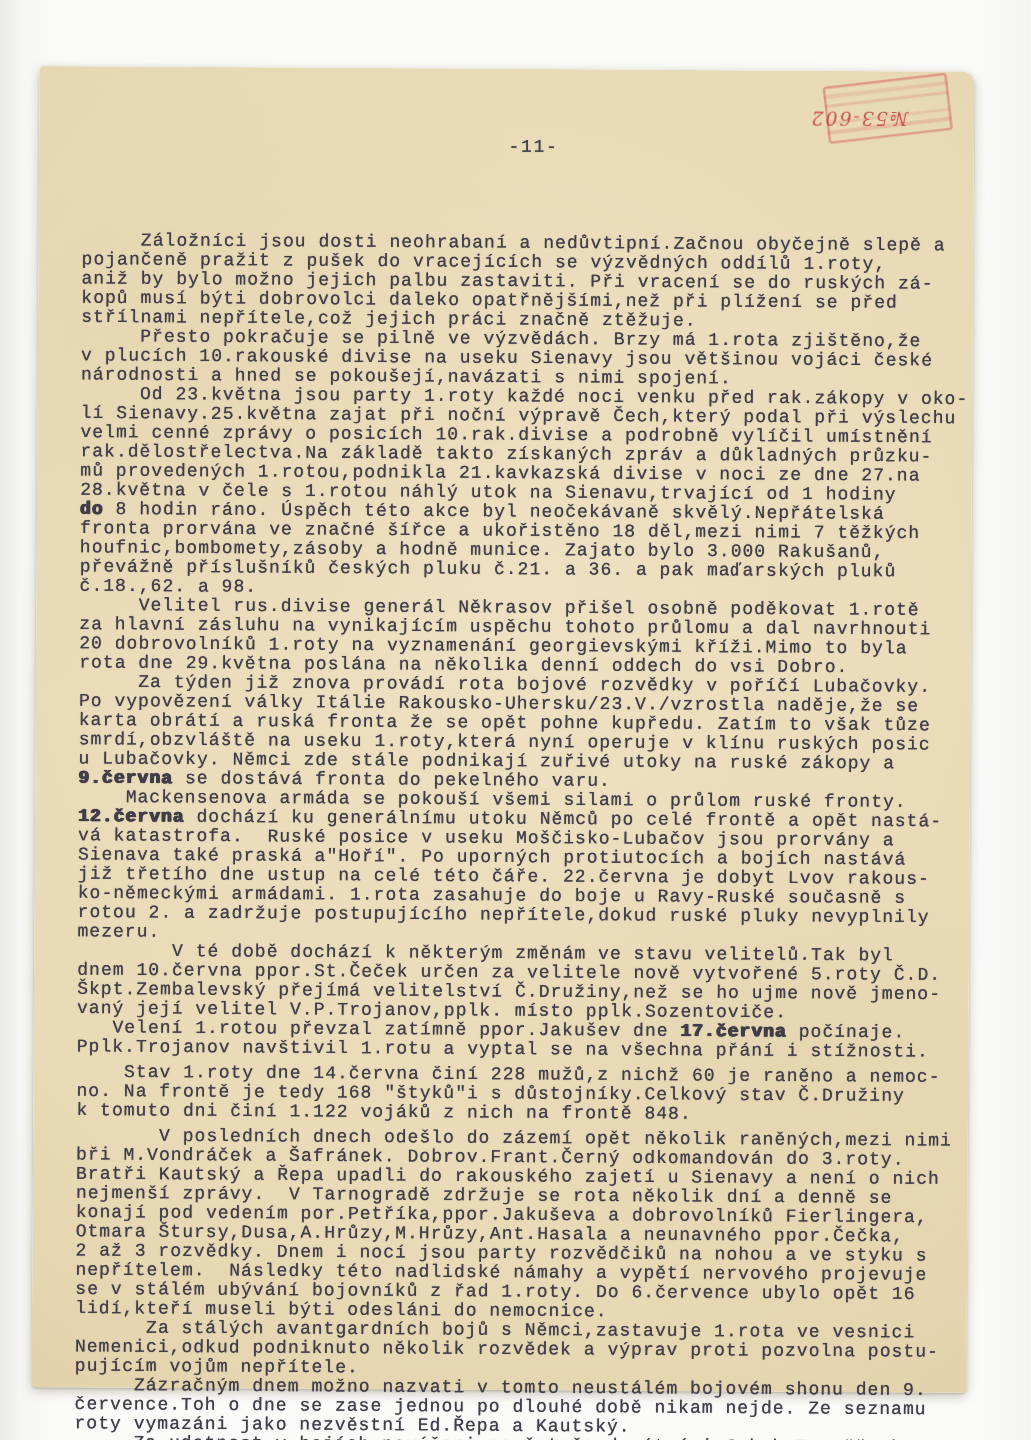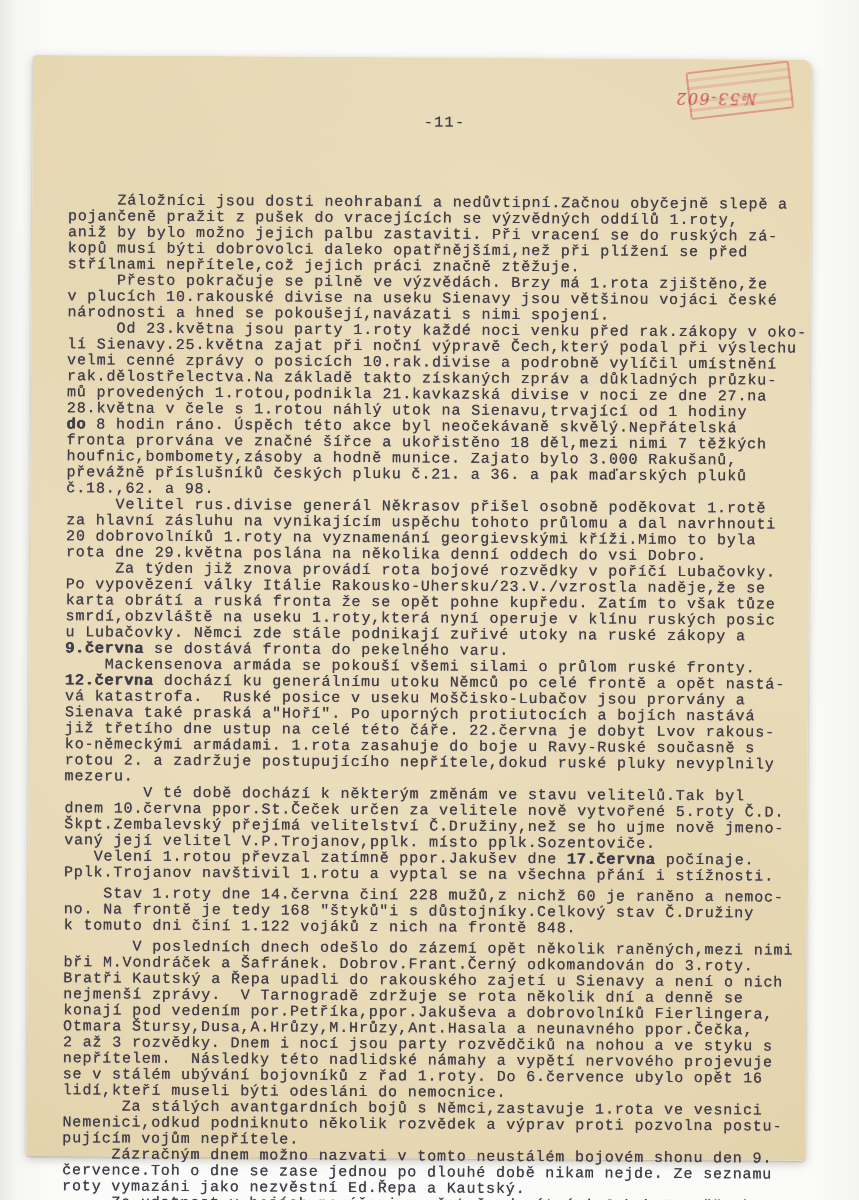--- a/index.html
+++ b/index.html
@@ -27,21 +27,21 @@
     text-shadow:0 0 0.7px rgba(62,58,72,.85);
     white-space:pre;
   }
   .page-num{
     text-align:center;margin-bottom:16px;letter-spacing:1.4px;
   }
   .para{margin:0;}
   .para.gap{margin-top:5px;}
   .line{white-space:pre;}
   .ov{
-    font-weight:normal;
+    font-weight:bold;
     text-shadow:0 0 1px currentColor, 0.6px 0 currentColor, -0.6px 0 currentColor;
   }
   .stamp{
     position:absolute;left:655px;top:7px;width:104px;height:48px;
     transform:rotate(-7deg);
   }
   .stamp-box{
     position:absolute;inset:0;box-sizing:border-box;
     border:2.5px solid rgba(214,88,88,.5);
     border-radius:3px;

